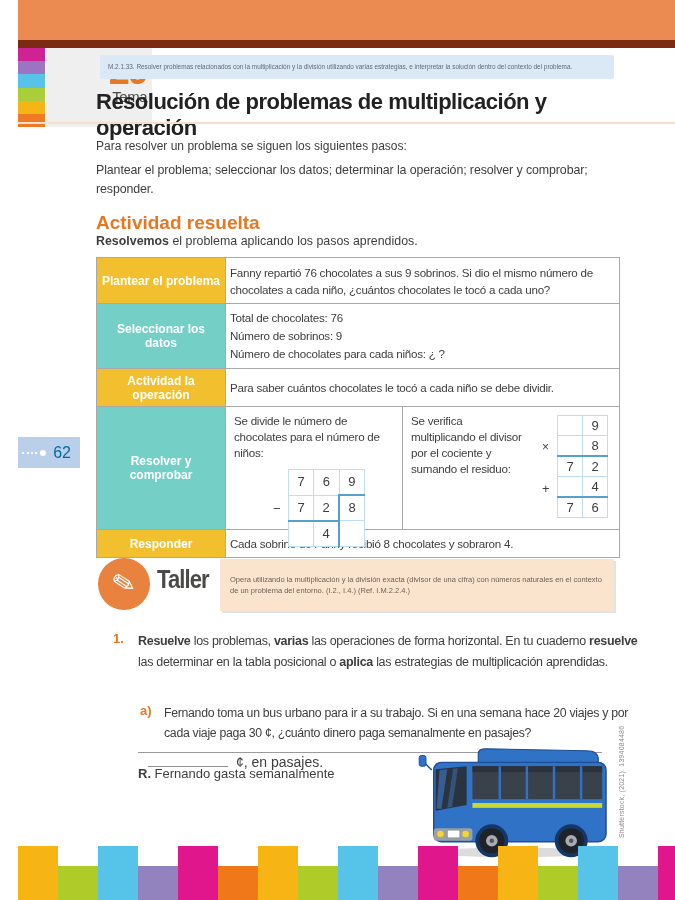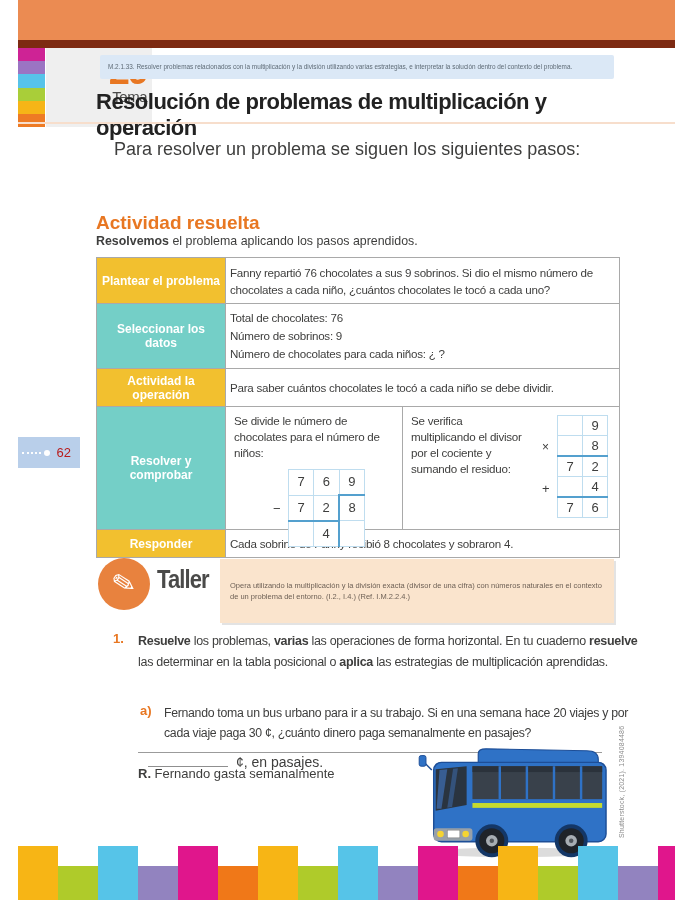--- a/index.html
+++ b/index.html
@@ -18,21 +18,21 @@
   .tema-num{display:block;margin-top:5px;font-size:38px;line-height:36px;font-weight:bold;color:#E87722;letter-spacing:-2px;}
   .tema-lbl{display:block;font-size:15px;line-height:16px;color:#4A4A49;letter-spacing:-0.5px;}
 
   
   .standard-box{left:82px;top:55px;width:514px;height:24px;background:#DBE8F6;border-radius:2px;
       font-size:6.4px;color:#5E6B76;line-height:24px;padding:0 8px;box-sizing:border-box;white-space:nowrap;overflow:hidden;}
 
   .title{left:78px;top:89px;width:525px;font-size:22px;font-weight:bold;color:#222;letter-spacing:-0.5px;}
   .title-rule{left:0;top:122px;width:675px;height:2px;background:#F7DECC;}
 
-  .p1{left:96px;top:139px;width:530px;font-size:18px;}
+  .p1{left:78px;top:139px;width:530px;font-size:12px;}
   .p2{left:78px;top:161px;width:530px;font-size:12.4px;line-height:19px;letter-spacing:-0.1px;}
   .h-actividad{left:78px;top:212px;font-size:19px;font-weight:bold;color:#E87722;}
   .lead{left:78px;top:234px;width:530px;font-size:12.4px;}
   .b{font-weight:bold;}
 
   
   .steps{left:78px;top:257px;width:524px;border-collapse:collapse;table-layout:fixed;}
   .steps td{border:1px solid #A9A9A9;vertical-align:middle;}
   .steps .hd{width:120px;text-align:center;color:#fff;font-weight:bold;font-size:12px;line-height:14px;padding:4px;}
   .steps .yellow{background:#F2C02F;}
@@ -62,28 +62,28 @@
   .mul-grid td{height:19px;}
   .mul-grid tr:nth-child(2) td{border-bottom:2px solid #54A0CE;}
   .mul-grid tr:nth-child(4) td{border-bottom:2px solid #54A0CE;}
   .times-sign{position:absolute;left:-15px;top:24px;font-size:12px;color:#3E3E3D;}
   .plus-sign{position:absolute;left:-15px;top:66px;font-size:13px;color:#3E3E3D;}
 
   
   .page-tab{left:0;top:437px;width:62px;height:31px;background:#B9CFEA;display:flex;align-items:center;}
   .leader{flex:1;border-bottom:2px dotted rgba(255,255,255,.95);margin:0 0 0 4px;height:1px;}
   .tab-dot{width:6px;height:6px;border-radius:50%;background:#fff;margin-left:3px;}
-  .tab-num{margin:0 9px 0 7px;font-size:13px;color:#b91c1c;}
+  .tab-num{margin:0 9px 0 7px;font-size:16px;color:#0369a1;}
 
   
   .taller-circle{left:80px;top:558px;width:52px;height:52px;border-radius:50%;background:#E8823E;
       display:flex;align-items:center;justify-content:center;}
   .pencil{color:#fff;font-size:28px;transform:rotate(-12deg);line-height:1;}
   .taller-label{left:139px;top:565px;font-size:25px;font-weight:bold;color:#4A4A49;letter-spacing:-1px;transform:scaleX(.88);transform-origin:left;}
-  .taller-box{left:202px;top:559px;width:394px;height:64px;background:#FAE4CD;box-shadow:2px 2px 0 #E3E3E3;
+  .taller-box{left:202px;top:559px;width:394px;height:52px;background:#FAE4CD;box-shadow:2px 2px 0 #E3E3E3;
       box-sizing:border-box;padding:1px 10px;font-size:7.5px;line-height:11px;color:#6E6156;display:flex;align-items:center;}
 
   
   .ex-num{left:95px;top:631px;font-size:13px;font-weight:bold;color:#E87722;}
   .ex-text{left:120px;top:631px;width:500px;font-size:12.5px;line-height:20.5px;letter-spacing:-0.3px;}
   .item-letter{left:122px;top:703px;font-size:13px;font-weight:bold;color:#E87722;}
   .item-text{left:146px;top:703px;width:476px;font-size:12.3px;line-height:20px;letter-spacing:-0.3px;}
   .ans-line{left:120px;top:752px;width:464px;border-top:1.5px solid #9B9B9B;}
   .r-line1{left:120px;top:766px;font-size:13px;}
   .r-line2{left:130px;top:754px;font-size:14px;}
@@ -120,20 +120,21 @@
     <span class="tema-num">29</span>
     <span class="tema-lbl">Tema</span>
   </div>
 
   <div class="abs standard-box">M.2.1.33. Resolver problemas relacionados con la multiplicación y la división utilizando varias estrategias, e interpretar la solución dentro del contexto del problema.</div>
 
   <div class="abs title">Resolución de problemas de multiplicación y operación</div>
   <div class="abs title-rule"></div>
 
   <div class="abs p1">Para resolver un problema se siguen los siguientes pasos:</div>
+  <div class="abs p2">Plantear el problema; seleccionar los datos; determinar la operación; resolver y comprobar; responder.</div>
 
   <div class="abs h-actividad">Actividad resuelta</div>
   <div class="abs lead"><span class="b">Resolvemos</span><span> el problema aplicando los pasos aprendidos.</span></div>
 
   <table class="abs steps">
     <tbody>
         <tr class="r1">
       <td class="hd yellow">Plantear el problema</td>
       <td class="ct">Fanny repartió 76 chocolates a sus 9 sobrinos. Si dio el mismo número de chocolates a cada niño, ¿cuántos chocolates le tocó a cada uno?</td>
     </tr>

